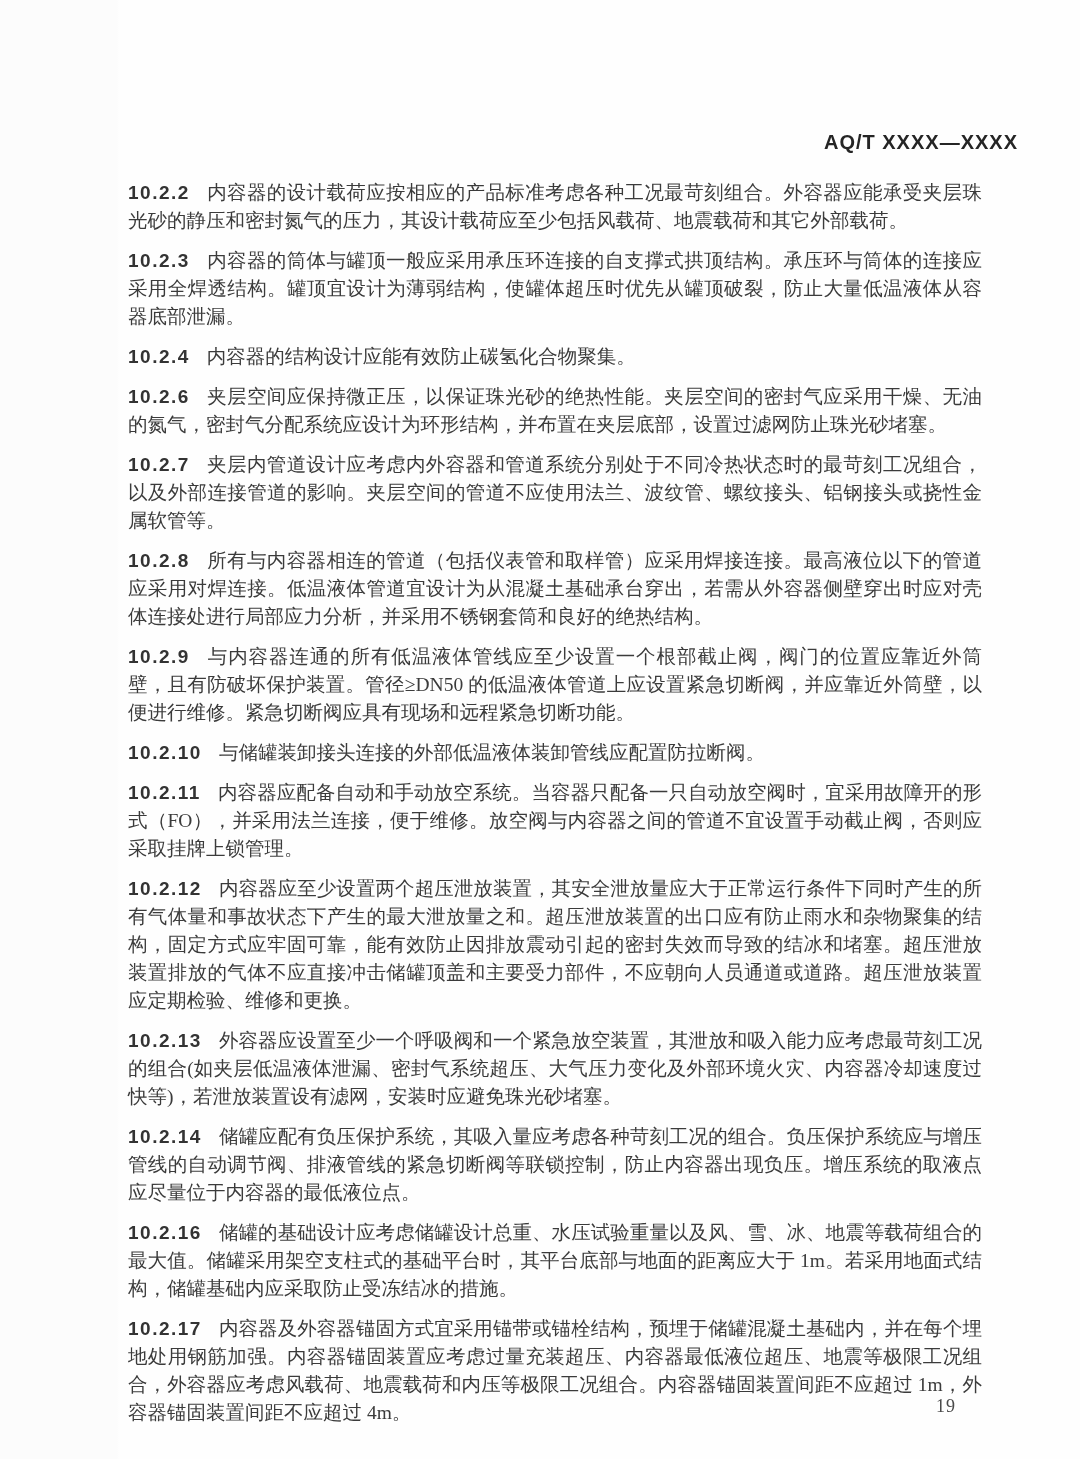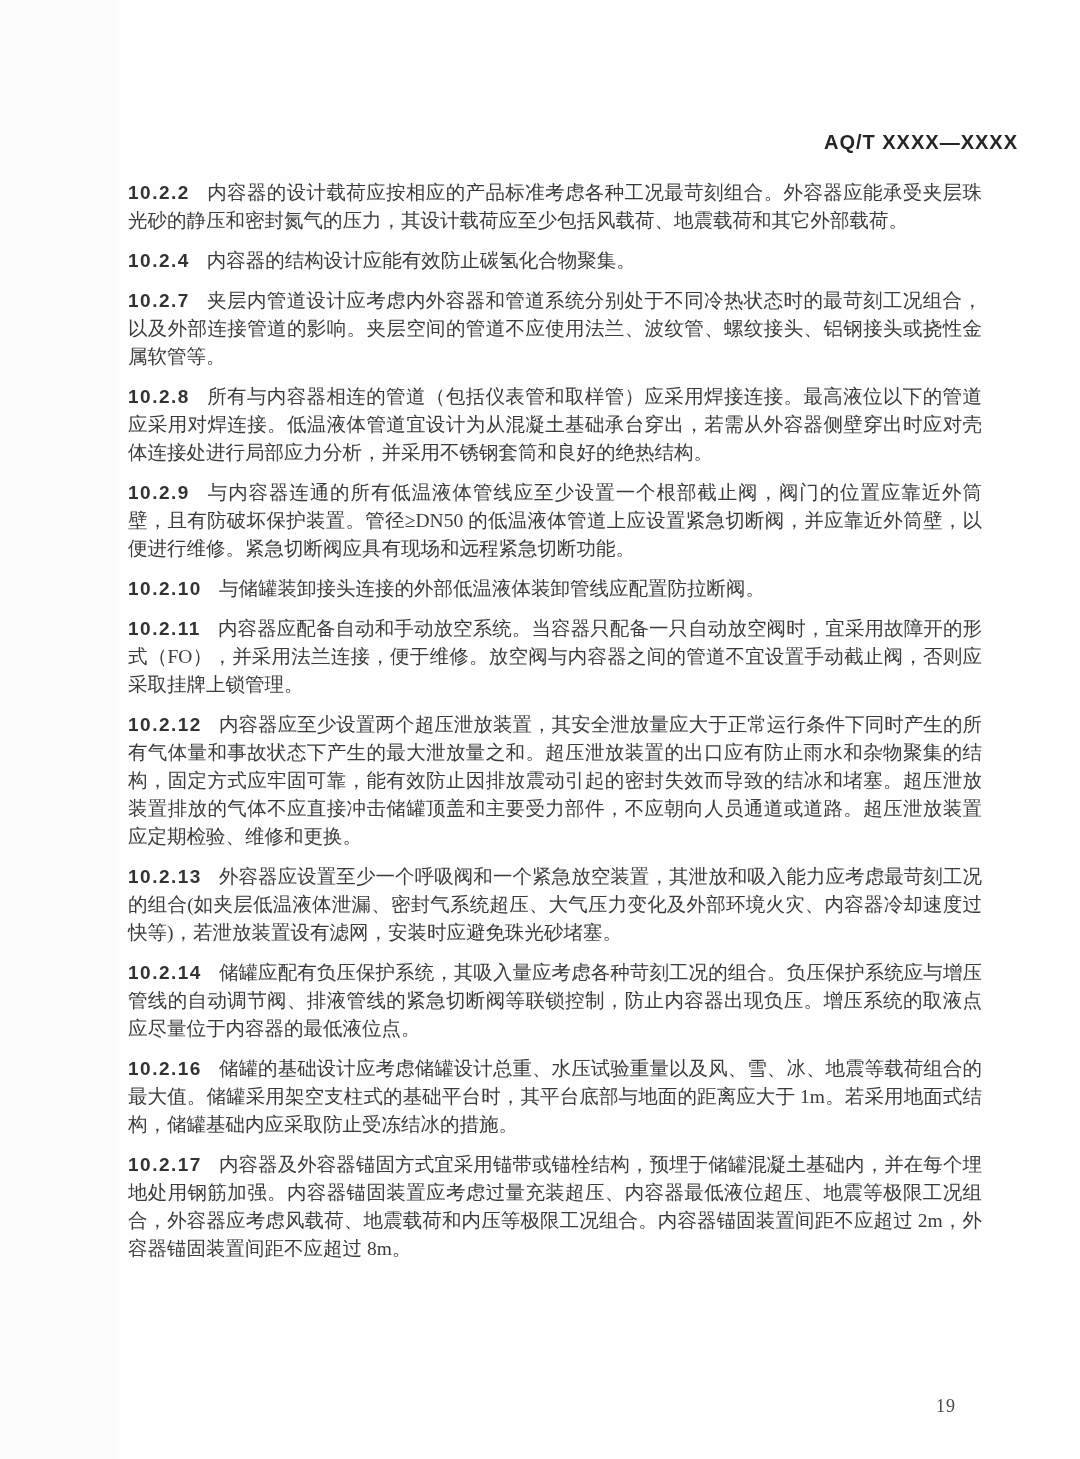--- a/index.html
+++ b/index.html
@@ -63,42 +63,44 @@
 </head>
 <body>
 
 <div class="page">
 
   <div class="doc-header">AQ/T XXXX—XXXX</div>
 
   <div class="content">
   <p class="clause"><span class="num">10.2.2</span><span>内容器的设计载荷应按相应的产品标准考虑各种工况最苛刻组合。外容器应能承受夹层珠光砂的静压和密封氮气的压力，其设计载荷应至少包括风载荷、地震载荷和其它外部载荷。</span></p>
 
+  <p class="clause"><span class="num">10.2.3</span><span>内容器的筒体与罐顶一般应采用承压环连接的自支撑式拱顶结构。承压环与筒体的连接应采用全焊透结构。罐顶宜设计为薄弱结构，使罐体超压时优先从罐顶破裂，防止大量低温液体从容器底部泄漏。</span></p>
 
   <p class="clause"><span class="num">10.2.4</span><span>内容器的结构设计应能有效防止碳氢化合物聚集。</span></p>
 
 
+  <p class="clause"><span class="num">10.2.6</span><span>夹层空间应保持微正压，以保证珠光砂的绝热性能。夹层空间的密封气应采用干燥、无油的氮气，密封气分配系统应设计为环形结构，并布置在夹层底部，设置过滤网防止珠光砂堵塞。</span></p>
 
   <p class="clause"><span class="num">10.2.7</span><span>夹层内管道设计应考虑内外容器和管道系统分别处于不同冷热状态时的最苛刻工况组合，以及外部连接管道的影响。夹层空间的管道不应使用法兰、波纹管、螺纹接头、铝钢接头或挠性金属软管等。</span></p>
 
   <p class="clause"><span class="num">10.2.8</span><span>所有与内容器相连的管道（包括仪表管和取样管）应采用焊接连接。最高液位以下的管道应采用对焊连接。低温液体管道宜设计为从混凝土基础承台穿出，若需从外容器侧壁穿出时应对壳体连接处进行局部应力分析，并采用不锈钢套筒和良好的绝热结构。</span></p>
 
   <p class="clause"><span class="num">10.2.9</span><span>与内容器连通的所有低温液体管线应至少设置一个根部截止阀，阀门的位置应靠近外筒壁，且有防破坏保护装置。管径≥DN50 的低温液体管道上应设置紧急切断阀，并应靠近外筒壁，以便进行维修。紧急切断阀应具有现场和远程紧急切断功能。</span></p>
 
   <p class="clause"><span class="num">10.2.10</span><span>与储罐装卸接头连接的外部低温液体装卸管线应配置防拉断阀。</span></p>
 
   <p class="clause"><span class="num">10.2.11</span><span>内容器应配备自动和手动放空系统。当容器只配备一只自动放空阀时，宜采用故障开的形式（FO），并采用法兰连接，便于维修。放空阀与内容器之间的管道不宜设置手动截止阀，否则应采取挂牌上锁管理。</span></p>
 
   <p class="clause"><span class="num">10.2.12</span><span>内容器应至少设置两个超压泄放装置，其安全泄放量应大于正常运行条件下同时产生的所有气体量和事故状态下产生的最大泄放量之和。超压泄放装置的出口应有防止雨水和杂物聚集的结构，固定方式应牢固可靠，能有效防止因排放震动引起的密封失效而导致的结冰和堵塞。超压泄放装置排放的气体不应直接冲击储罐顶盖和主要受力部件，不应朝向人员通道或道路。超压泄放装置应定期检验、维修和更换。</span></p>
 
   <p class="clause"><span class="num">10.2.13</span><span>外容器应设置至少一个呼吸阀和一个紧急放空装置，其泄放和吸入能力应考虑最苛刻工况的组合(如夹层低温液体泄漏、密封气系统超压、大气压力变化及外部环境火灾、内容器冷却速度过快等)，若泄放装置设有滤网，安装时应避免珠光砂堵塞。</span></p>
 
   <p class="clause"><span class="num">10.2.14</span><span>储罐应配有负压保护系统，其吸入量应考虑各种苛刻工况的组合。负压保护系统应与增压管线的自动调节阀、排液管线的紧急切断阀等联锁控制，防止内容器出现负压。增压系统的取液点应尽量位于内容器的最低液位点。</span></p>
 
 
   <p class="clause"><span class="num">10.2.16</span><span>储罐的基础设计应考虑储罐设计总重、水压试验重量以及风、雪、冰、地震等载荷组合的最大值。储罐采用架空支柱式的基础平台时，其平台底部与地面的距离应大于 1m。若采用地面式结构，储罐基础内应采取防止受冻结冰的措施。</span></p>
 
-  <p class="clause"><span class="num">10.2.17</span><span>内容器及外容器锚固方式宜采用锚带或锚栓结构，预埋于储罐混凝土基础内，并在每个埋地处用钢筋加强。内容器锚固装置应考虑过量充装超压、内容器最低液位超压、地震等极限工况组合，外容器应考虑风载荷、地震载荷和内压等极限工况组合。内容器锚固装置间距不应超过 2m，外容器锚固装置间距不应超过 8m。</span></p>
+  <p class="clause"><span class="num">10.2.17</span><span>内容器及外容器锚固方式宜采用锚带或锚栓结构，预埋于储罐混凝土基础内，并在每个埋地处用钢筋加强。内容器锚固装置应考虑过量充装超压、内容器最低液位超压、地震等极限工况组合，外容器应考虑风载荷、地震载荷和内压等极限工况组合。内容器锚固装置间距不应超过 1m，外容器锚固装置间距不应超过 4m。</span></p>
 </div>
 
   <div class="page-number">19</div>
 
 </div>
 
 </body></html>

